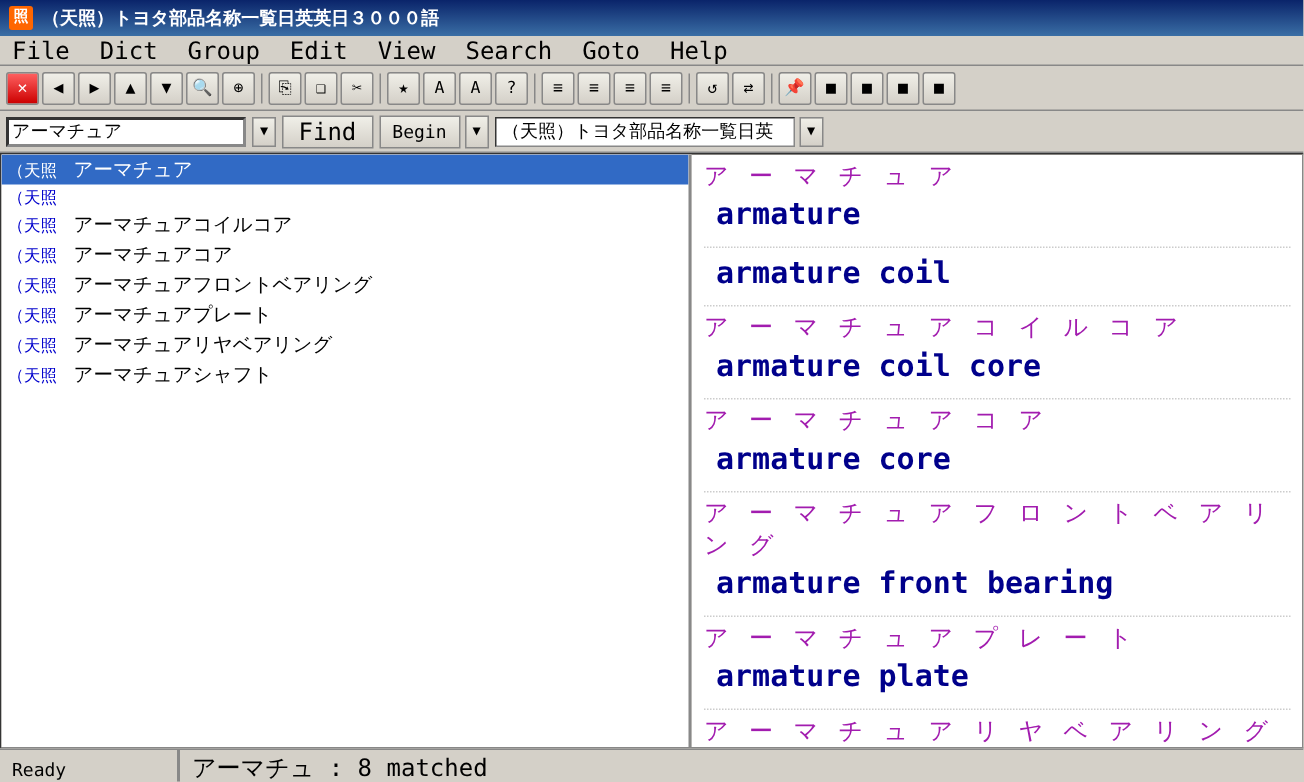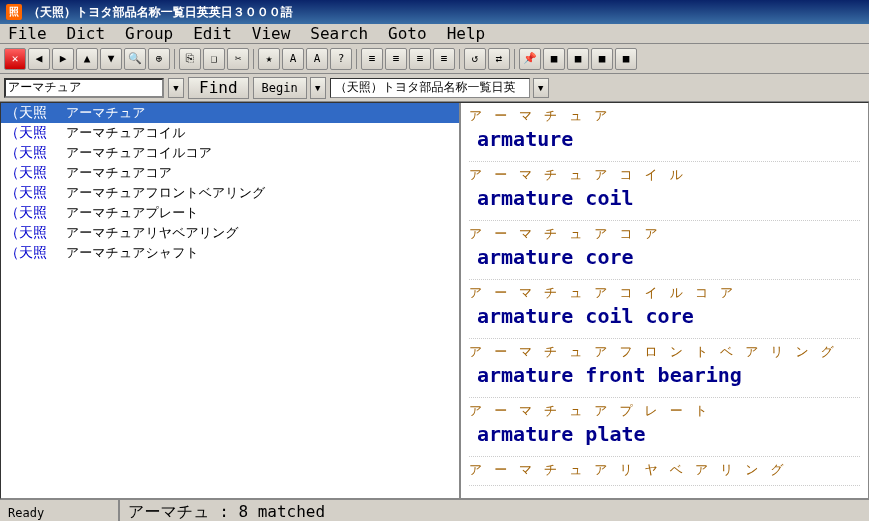--- a/index.html
+++ b/index.html
@@ -186,45 +186,45 @@
     .list-item {
       display: flex;
       align-items: baseline;
       padding: 1px 4px;
       cursor: pointer;
       white-space: nowrap;
     }
     .list-item.selected { background: #316ac5; color: white; }
     .list-item .tag {
       color: #0000cc;
-      font-size: 14px;
+      font-size: 11px;
       font-family: Liberation Sans, sans-serif;
-      margin-right: 19px;
+      margin-right: 4px;
       min-width: 40px;
     }
     .list-item.selected .tag { color: white; }
     .list-item .term {
       font-size: 13px;
       font-family: 'MS Gothic', monospace;
       color: #000;
     }
     .list-item.selected .term { color: white; }
 
     
     #right-panel {
       flex: 1;
       background: white;
       overflow-y: auto;
       padding: 4px 8px;
     }
 
     .jp-term {
-      color: #a16207;
-      font-family: 'MS Gothic', monospace;
-      font-size: 13px;
+      color: #a21caf;
+      font-family: 'MS Gothic', monospace;
+      font-size: 16px;
       margin-bottom: 2px;
       letter-spacing: 2px;
     }
     .en-term {
       color: #00008b;
       font-family: 'MS Gothic', monospace;
       font-size: 20px;
       font-weight: bold;
       margin-bottom: 6px;
       margin-left: 8px;
@@ -327,21 +327,20 @@
 </div>
 
 <div id="main-content">
   <div id="left-panel">
       <div class="list-item selected">
         <span class="tag"><span style="color:white;">（天照</span></span>
         <span class="term">アーマチュア</span>
       </div>
       <div class="list-item">
         <span class="tag"><span style="color:#0000cc;">（天照</span></span>
-        <span class="term">アーマチュアコイル</span>
       </div>
       <div class="list-item">
         <span class="tag"><span style="color:#0000cc;">（天照</span></span>
         <span class="term">アーマチュアコイルコア</span>
       </div>
       <div class="list-item">
         <span class="tag"><span style="color:#0000cc;">（天照</span></span>
         <span class="term">アーマチュアコア</span>
       </div>
       <div class="list-item">
@@ -360,30 +359,29 @@
         <span class="tag"><span style="color:#0000cc;">（天照</span></span>
         <span class="term">アーマチュアシャフト</span>
       </div>
     </div>
   <div id="right-panel">
       <div class="right-entry">
         <div class="jp-term">ア ー マ チ ュ ア</div>
         <div class="en-term">armature</div>
       </div>
       <div class="right-entry">
-        <div class="jp-term">ア ー マ チ ュ ア コ イ ル</div>
         <div class="en-term">armature coil</div>
+      </div>
+      <div class="right-entry">
+        <div class="jp-term">ア ー マ チ ュ ア コ イ ル コ ア</div>
+        <div class="en-term">armature coil core</div>
       </div>
       <div class="right-entry">
         <div class="jp-term">ア ー マ チ ュ ア コ ア</div>
         <div class="en-term">armature core</div>
-      </div>
-      <div class="right-entry">
-        <div class="jp-term">ア ー マ チ ュ ア コ イ ル コ ア</div>
-        <div class="en-term">armature coil core</div>
       </div>
       <div class="right-entry">
         <div class="jp-term">ア ー マ チ ュ ア フ ロ ン ト ベ ア リ ン グ</div>
         <div class="en-term">armature front bearing</div>
       </div>
       <div class="right-entry">
         <div class="jp-term">ア ー マ チ ュ ア プ レ ー ト</div>
         <div class="en-term">armature plate</div>
       </div>
       <div class="right-entry">

